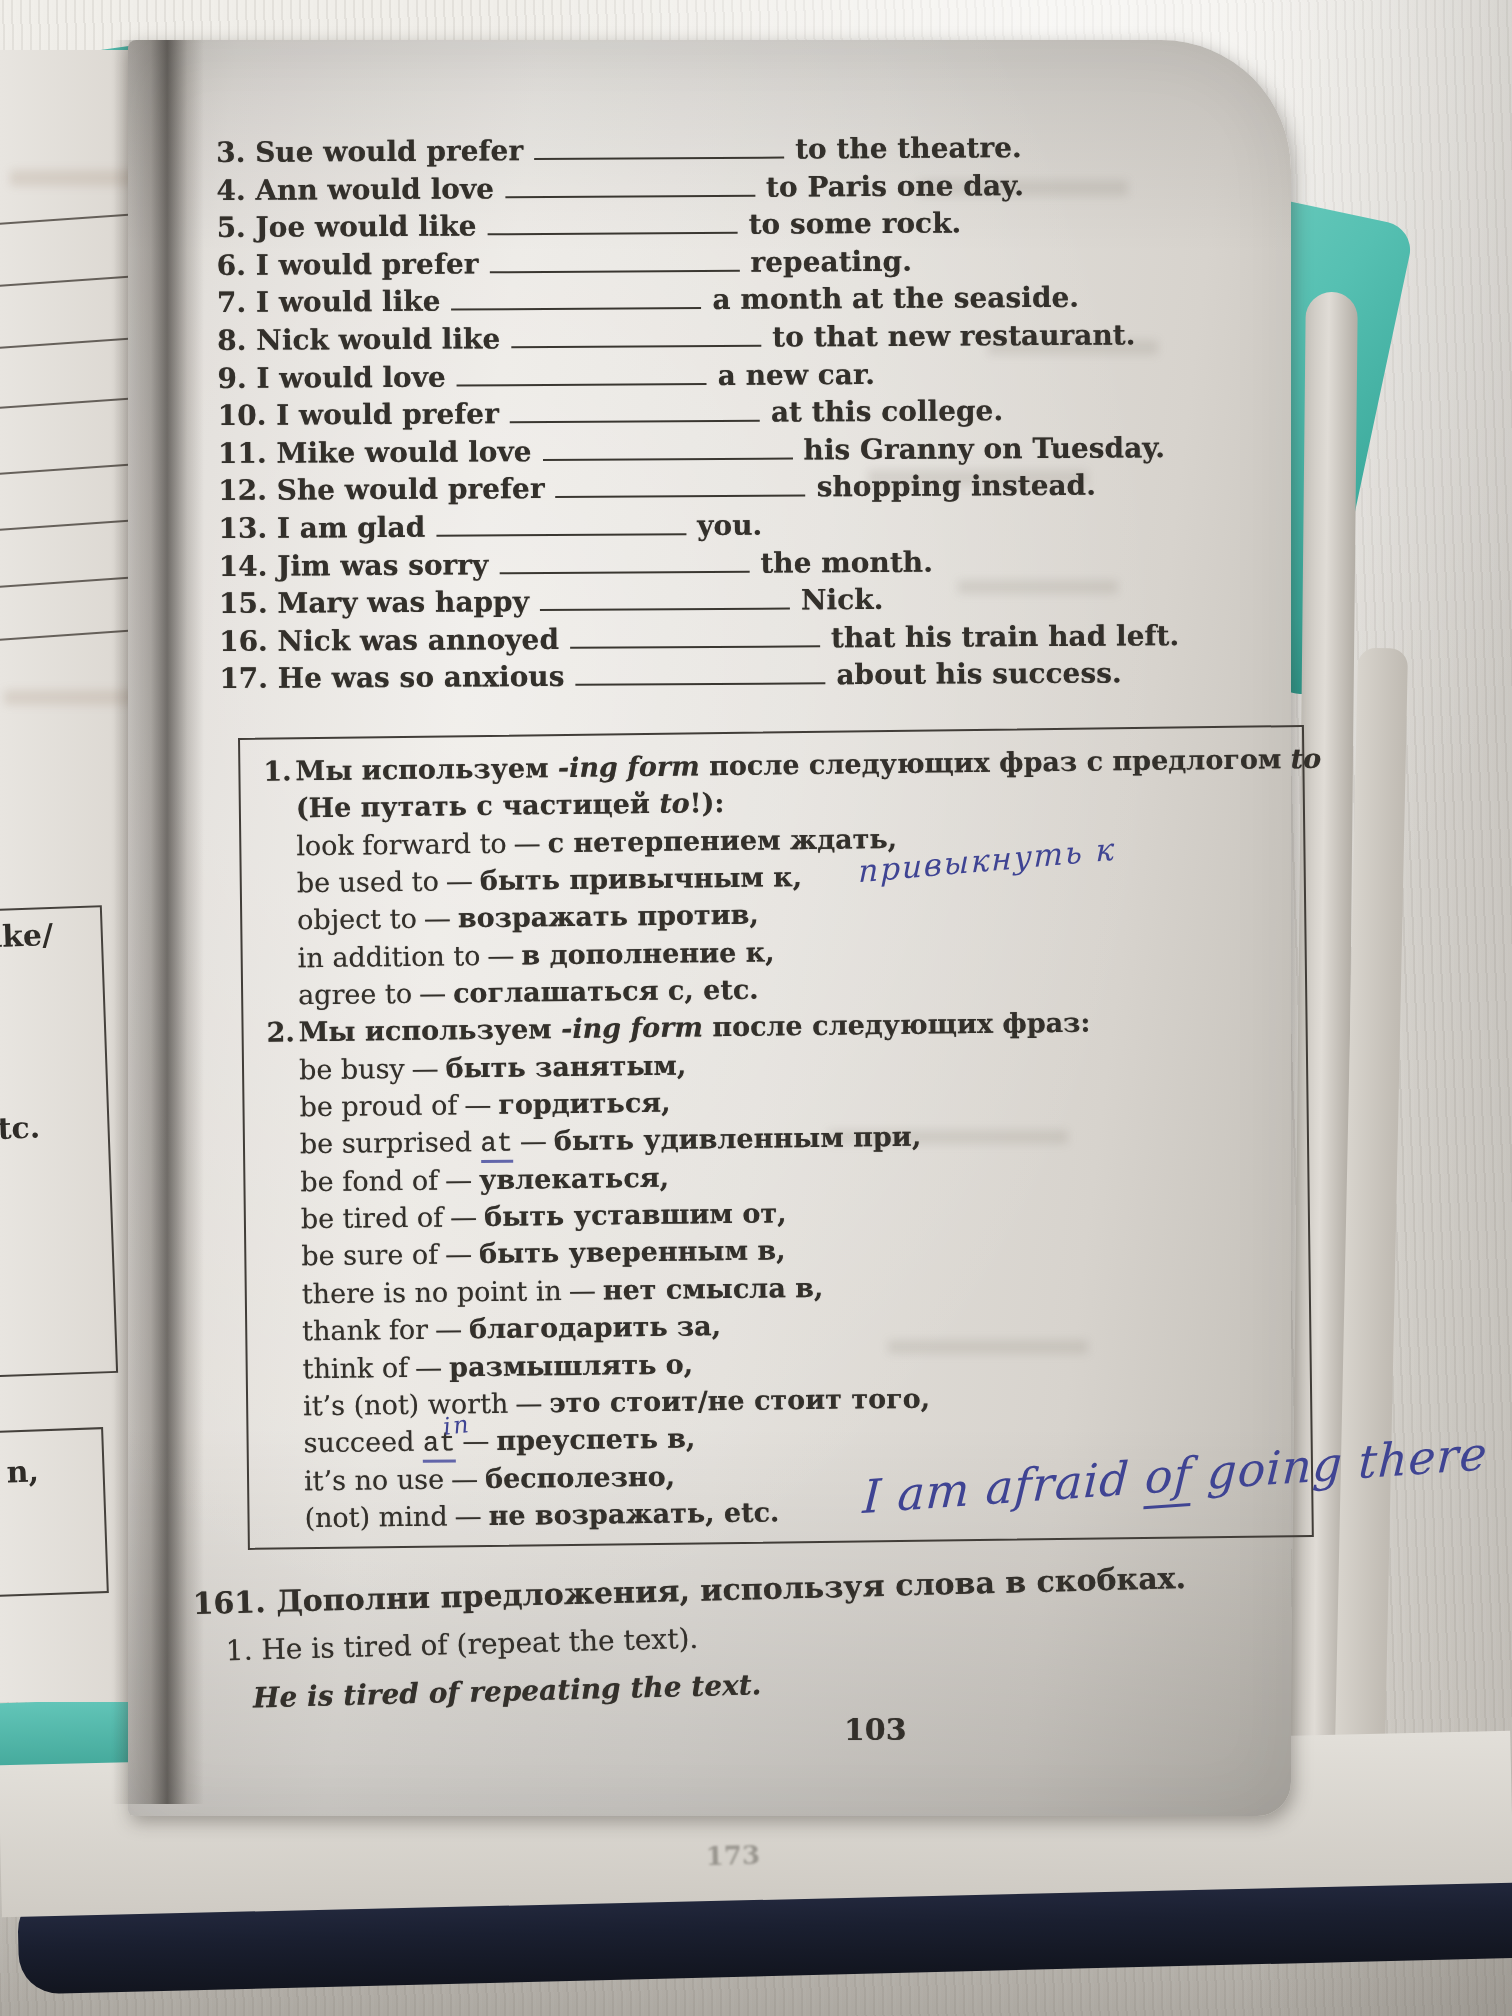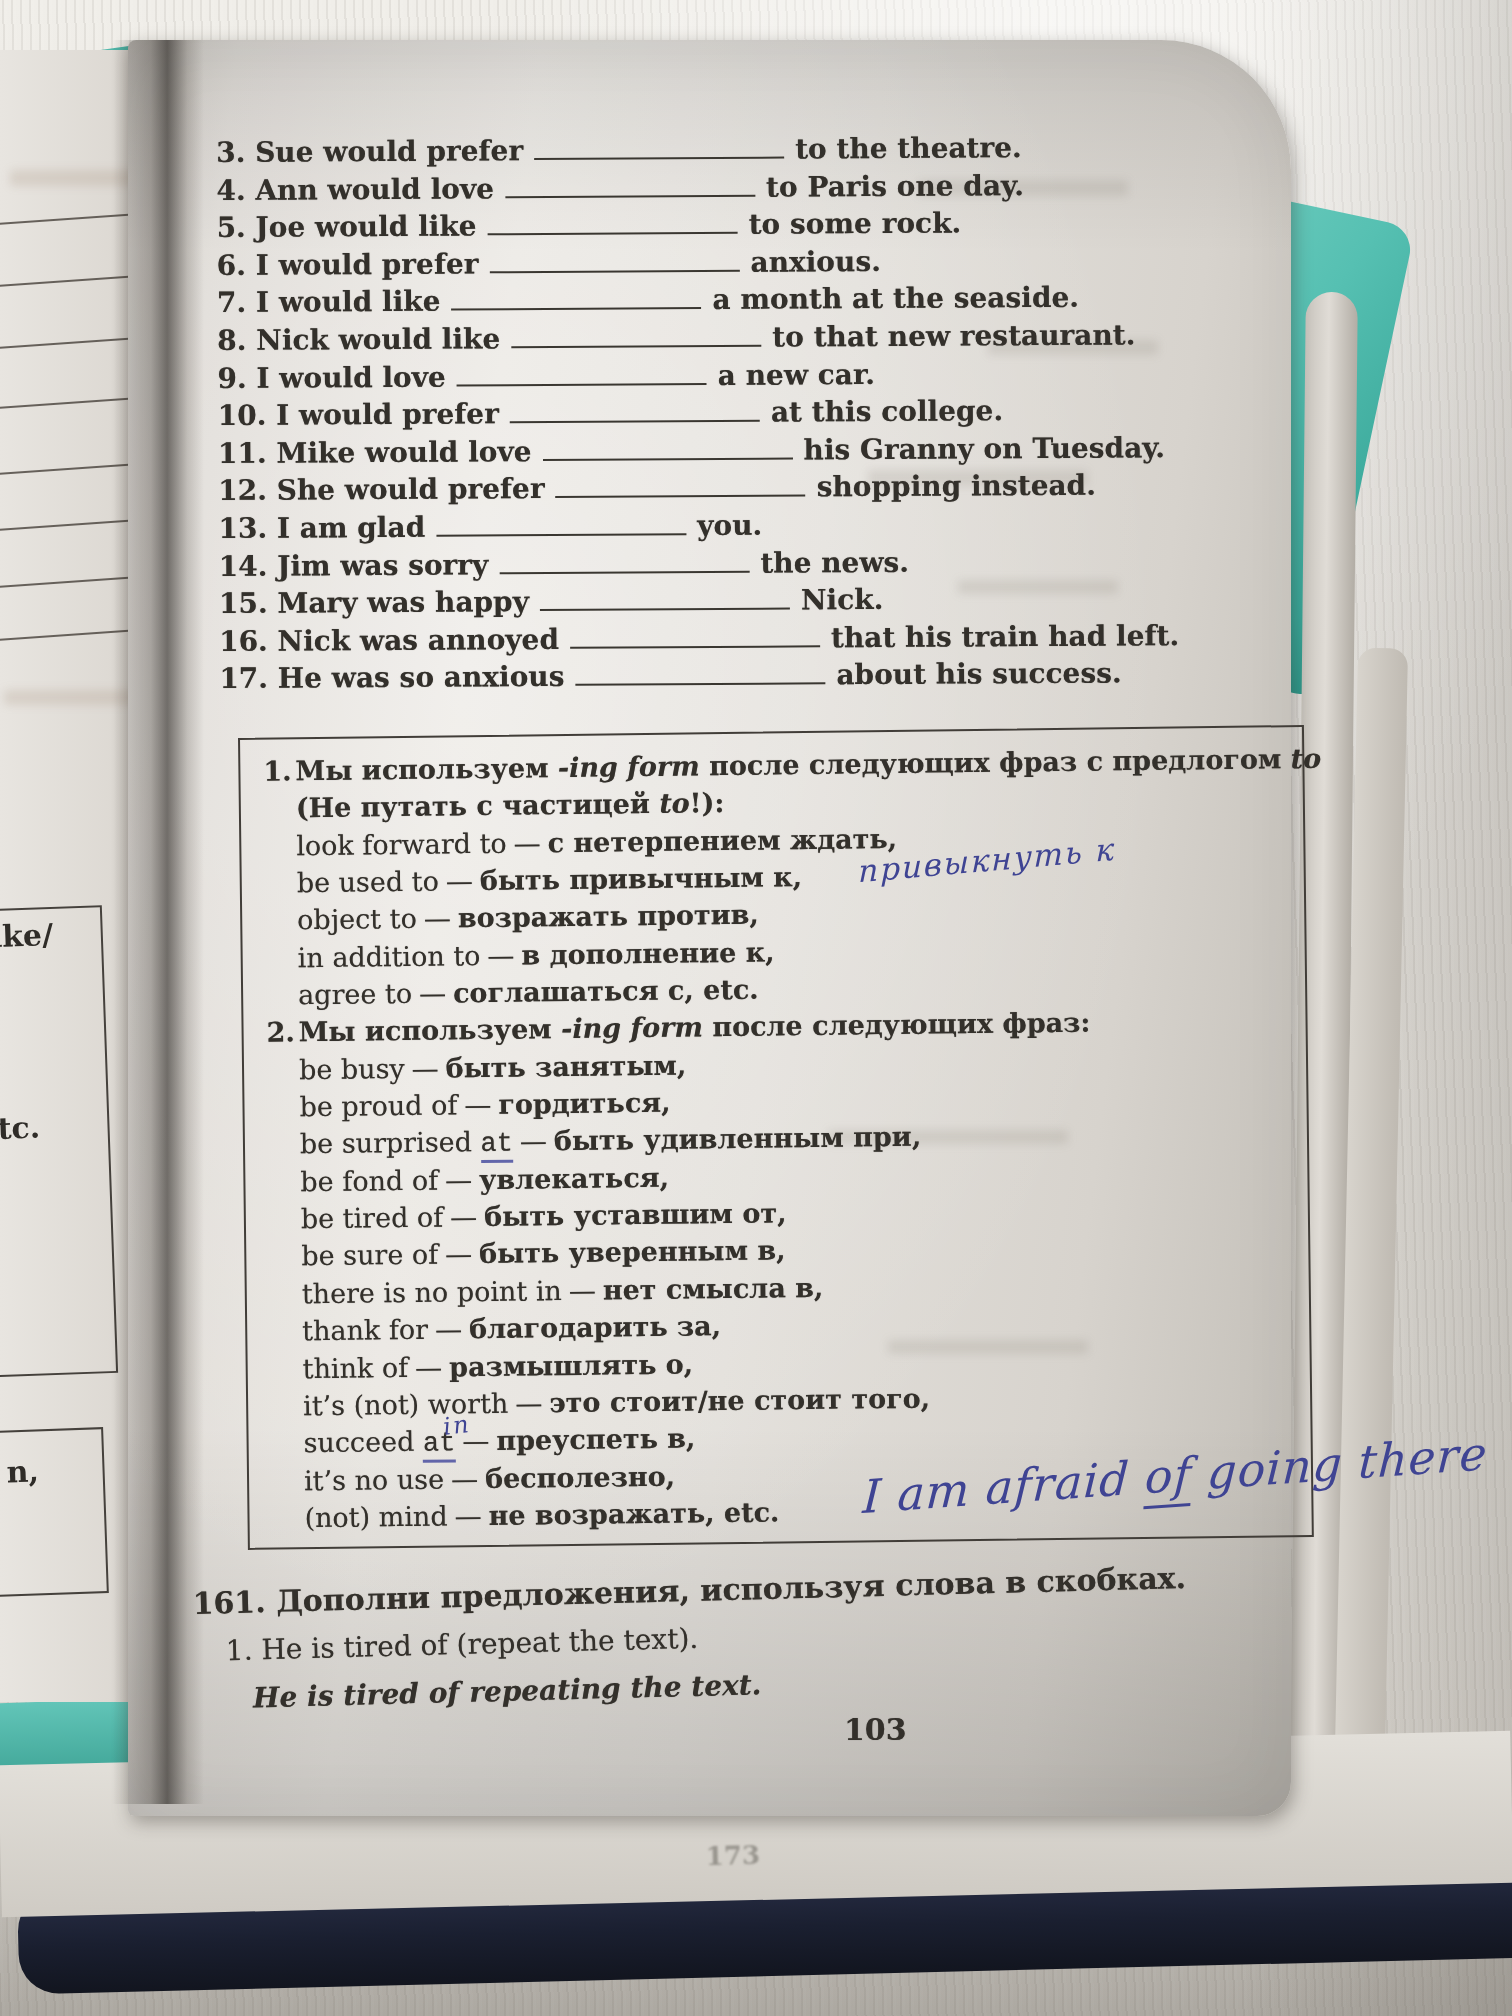--- a/index.html
+++ b/index.html
@@ -142,29 +142,29 @@
     <div class="ghost" style="left:860px;top:300px;width:170px;height:15px"></div>
     <div class="ghost" style="left:740px;top:430px;width:220px;height:16px"></div>
     <div class="ghost" style="left:830px;top:540px;width:160px;height:14px"></div>
     <div class="ghost" style="left:700px;top:1090px;width:240px;height:14px"></div>
     <div class="ghost" style="left:760px;top:1300px;width:200px;height:14px"></div>
 
     <div class="exercise-list print">
       <div class="ex-row"><span>3. Sue would prefer</span><span class="blank"></span><span>to the theatre.</span></div>
       <div class="ex-row"><span>4. Ann would love</span><span class="blank"></span><span>to Paris one day.</span></div>
       <div class="ex-row"><span>5. Joe would like</span><span class="blank"></span><span>to some rock.</span></div>
-      <div class="ex-row"><span>6. I would prefer</span><span class="blank"></span><span>anxious.</span></div>
+      <div class="ex-row"><span>6. I would prefer</span><span class="blank"></span><span>repeating.</span></div>
       <div class="ex-row"><span>7. I would like</span><span class="blank"></span><span>a month at the seaside.</span></div>
       <div class="ex-row"><span>8. Nick would like</span><span class="blank"></span><span>to that new restaurant.</span></div>
       <div class="ex-row"><span>9. I would love</span><span class="blank"></span><span>a new car.</span></div>
       <div class="ex-row"><span>10. I would prefer</span><span class="blank"></span><span>at this college.</span></div>
       <div class="ex-row"><span>11. Mike would love</span><span class="blank"></span><span>his Granny on Tuesday.</span></div>
       <div class="ex-row"><span>12. She would prefer</span><span class="blank"></span><span>shopping instead.</span></div>
       <div class="ex-row"><span>13. I am glad</span><span class="blank"></span><span>you.</span></div>
-      <div class="ex-row"><span>14. Jim was sorry</span><span class="blank"></span><span>the news.</span></div>
+      <div class="ex-row"><span>14. Jim was sorry</span><span class="blank"></span><span>the month.</span></div>
       <div class="ex-row"><span>15. Mary was happy</span><span class="blank"></span><span>Nick.</span></div>
       <div class="ex-row"><span>16. Nick was annoyed</span><span class="blank"></span><span>that his train had left.</span></div>
       <div class="ex-row"><span>17. He was so anxious</span><span class="blank"></span><span>about his success.</span></div>
     </div>
 
     <div class="grammar-box print">
       <div class="bx-line bx-head"><span class="bx-num">1.</span><span>Мы используем </span><span class="ing">-ing form</span><span> после следующих фраз с предлогом </span><span class="ing">to</span></div>
       <div class="bx-line bx-head bx-item"><span>(Не путать с частицей </span><span class="ing">to</span><span>!):</span></div>
 
       <div class="bx-line bx-item"><span class="en">look forward to</span><span class="dash">—</span><span class="ru">с нетерпением ждать,</span></div>

